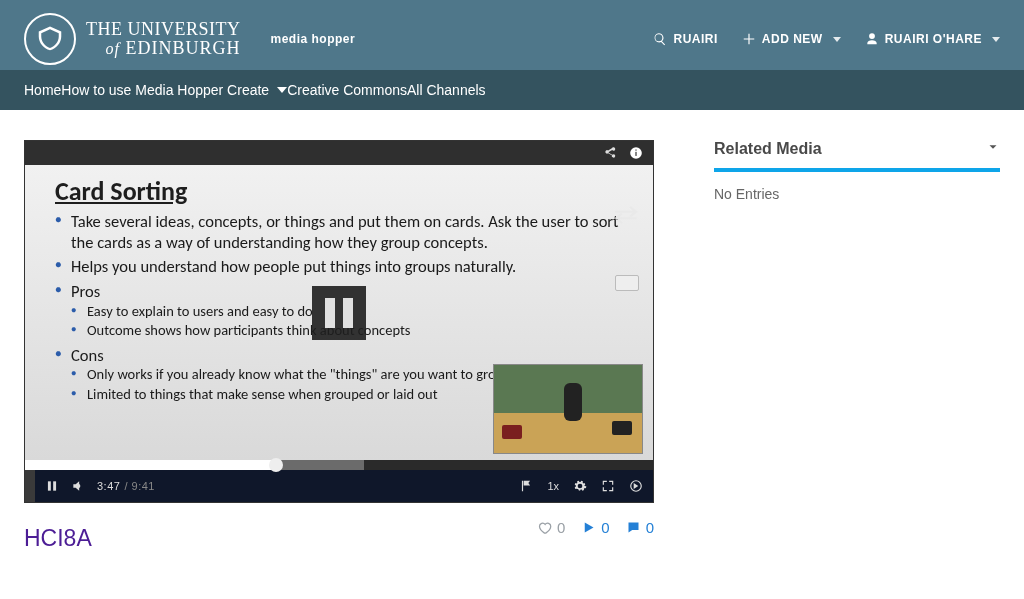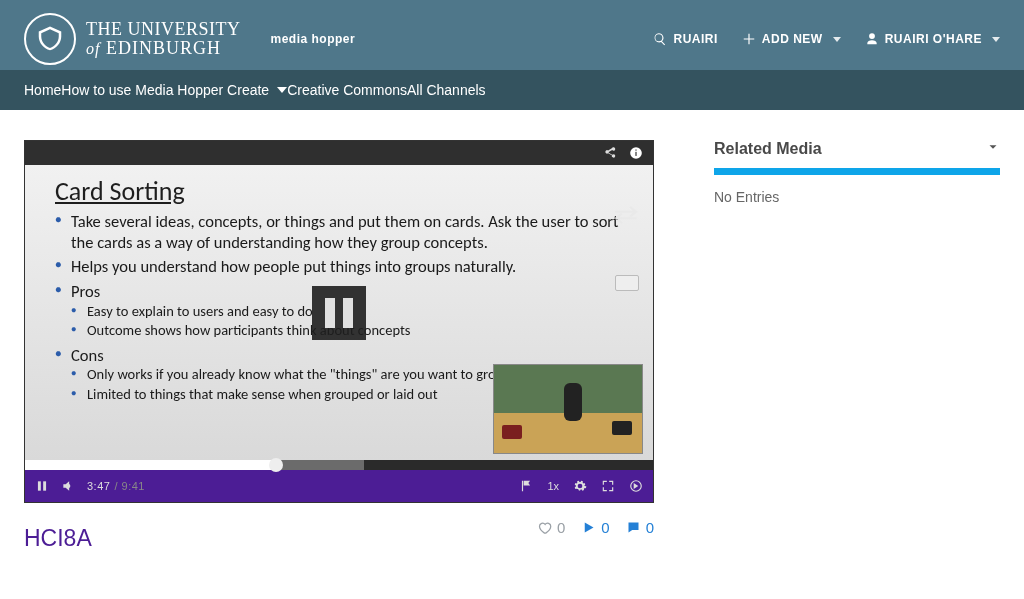--- a/index.html
+++ b/index.html
@@ -1,19 +1,19 @@
 <!DOCTYPE html>
 <html><head>
 <meta charset="utf-8">
 <style>
 * { margin: 0; padding: 0; box-sizing: border-box; }
 body { font-family: "Segoe UI", Arial, sans-serif; background: #fff; color: #333; }
 
 
-.topbar { background: #4f778a; color: #fff; }
+.topbar { background: #4f778a; color: #fff; text-align: right; }
 .topbar-inner { max-width: 1008px; margin: 0 auto; display: flex; align-items: center; padding: 8px 16px 0 16px; height: 70px; }
 .brand { display: flex; align-items: center; gap: 10px; }
 .crest { width: 52px; height: 52px; border: 2px solid #fff; border-radius: 50%; display:flex; align-items:center; justify-content:center; }
 .crest svg { width: 30px; height: 30px; }
 .uni-text { line-height: 1.05; font-family: Georgia, 'Times New Roman', serif; }
 .uni-line1 { font-size: 18px; letter-spacing: 0.5px; }
 .uni-line2 { font-size: 18px; letter-spacing: 1px; }
 .uni-of { font-style: italic; font-size: 16px; text-transform: lowercase; }
 .create-logo { margin-left: 20px; line-height: 0.85; }
 .create-top { font-size: 12px; font-weight: 700; letter-spacing: 0.5px; }
@@ -34,61 +34,61 @@
 
 .page { max-width: 1008px; margin: 0 auto; padding: 30px 16px; display:flex; gap:60px; align-items:flex-start;}
 .main-col { flex: 0 0 630px; }
 .side-col { flex: 1; }
 
 
 .player { width:630px; border:1px solid #333; background:#3a3a3a; position:relative; }
 .player-topbar { height:24px; background:#2f2f2f; display:flex; justify-content:flex-end; align-items:center; padding:0 10px; gap:12px; }
 .player-topbar svg { width:14px; height:14px; fill:#fff; }
 .slide { background: linear-gradient(to bottom, #f1f1f1 0%, #d9d9d9 100%); padding: 10px 30px 10px 30px; height: 295px; color:#1a1a1a; font-family: Calibri, Arial, sans-serif; position:relative; overflow:hidden;}
-.slide h1 { font-size:26px; font-weight:400; text-decoration:underline; color:#1e1e1e; margin-bottom:4px;}
+.slide h1 { font-size:26px; font-weight:700; text-decoration:underline; color:#1e1e1e; margin-bottom:4px;}
 .slide ul { list-style:none; }
 .slide > ul > li { position:relative; padding-left:16px; font-size:16.5px; line-height:1.25; margin-top:4px;}
 .slide > ul > li::before { content:"●"; position:absolute; left:0; top:2px; color:#2b5caa; font-size:11px;}
 .slide ul ul li { position:relative; padding-left:16px; font-size:14.5px; line-height:1.35; }
 .slide ul ul li::before { content:"●"; position:absolute; left:0; top:2px; color:#2b5caa; font-size:9px;}
 .slide-arrows { position:absolute; top:40px; right:14px; color:#fff; opacity:0.7;}
 .slide-arrows svg { width:26px; height:20px; fill:#e8e8e8; }
 .pip-toggle { position:absolute; right:14px; top:110px; width:24px; height:16px; background:#eee; border:1px solid #bbb; border-radius:2px;}
 .pip-thumb { position:absolute; right:10px; bottom:6px; width:150px; height:90px; background: linear-gradient(180deg,#5a7852 0%, #5a7852 55%, #caa356 55%, #caa356 100%); border:1px solid #888;}
 .pip-thumb::after { content:""; position:absolute; left:70px; top:18px; width:18px; height:38px; background:#222; border-radius:6px;}
 .pip-thumb::before { content:""; position:absolute; left:8px; top:60px; width:20px; height:14px; background:#7a1f1f; border-radius:2px; box-shadow: 110px -4px 0 0 #222;}
 
 .big-pause { position:absolute; left:50%; top:50%; transform:translate(-50%,-50%); width:54px; height:54px; background:rgba(30,30,30,0.9); display:flex; align-items:center; justify-content:center; gap:8px;}
 .big-pause span { width:10px; height:30px; background:#e0e0e0;}
 
 .progress { height:10px; background:#2a2a2a; position:relative; }
 .progress-loaded { position:absolute; left:0; top:0; height:100%; width:54%; background:#6b6b6b;}
 .progress-played { position:absolute; left:0; top:0; height:100%; width:40%; background:#fff;}
 .progress-thumb { position:absolute; left:40%; top:50%; transform:translate(-50%,-50%); width:14px; height:14px; border-radius:50%; background:#eee;}
 
-.controls { height:32px; background:#4c1d95; display:flex; align-items:center; padding:0 10px; color:#ddd; font-size:11px; gap:12px;}
+.controls { height:32px; background:#0f172a; display:flex; align-items:center; padding:0 10px; color:#ddd; font-size:11px; gap:12px;margin-left:10px;}
 .controls .left { display:flex; align-items:center; gap:12px;}
 .controls .right { margin-left:auto; display:flex; align-items:center; gap:14px;}
 .ctrl-icon svg { width:14px; height:14px; fill:#ddd; display:block;}
 .time { letter-spacing:0.5px;}
 .time .total { color:#888; margin-left:4px;}
 
 
 .video-title { font-size:23px; font-weight:400; color:#4c1d95; margin-top:22px; font-family: "Segoe UI", Arial, sans-serif;}
 .title-row { display:flex; align-items:center; }
 .stats { margin-left:auto; display:flex; gap:16px; color:#9aa0a6; font-size:15px; align-items:center;}
 .stats .stat { display:flex; align-items:center; gap:5px;}
 .stats svg { width:15px; height:15px; fill:#9aa0a6;}
 .stats .blue { color:#2480d6;}
 .stats .blue svg { fill:#2480d6;}
 .meta { color:#888; font-size:13px; margin-top:18px;}
 .meta a { color:#2480d6; text-decoration:none;}
 
 
-.side-header { display:flex; align-items:center; border-bottom:7px solid #0ea5e9; padding-bottom:10px; font-weight:700; color:#494949; font-size:16px;}
+.side-header { display:flex; align-items:center; border-bottom:4px solid #0ea5e9; padding-bottom:10px; font-weight:700; color:#494949; font-size:16px;}
 .side-header .chev { margin-left:auto;}
 .side-header .chev svg { width:14px; height:14px; fill:#555;}
 .side-body { padding-top:14px; color:#666; font-size:14px;}
 </style>
 </head>
 <body>
 
 <div class="topbar">
   <div class="topbar-inner">
     <div class="brand">

